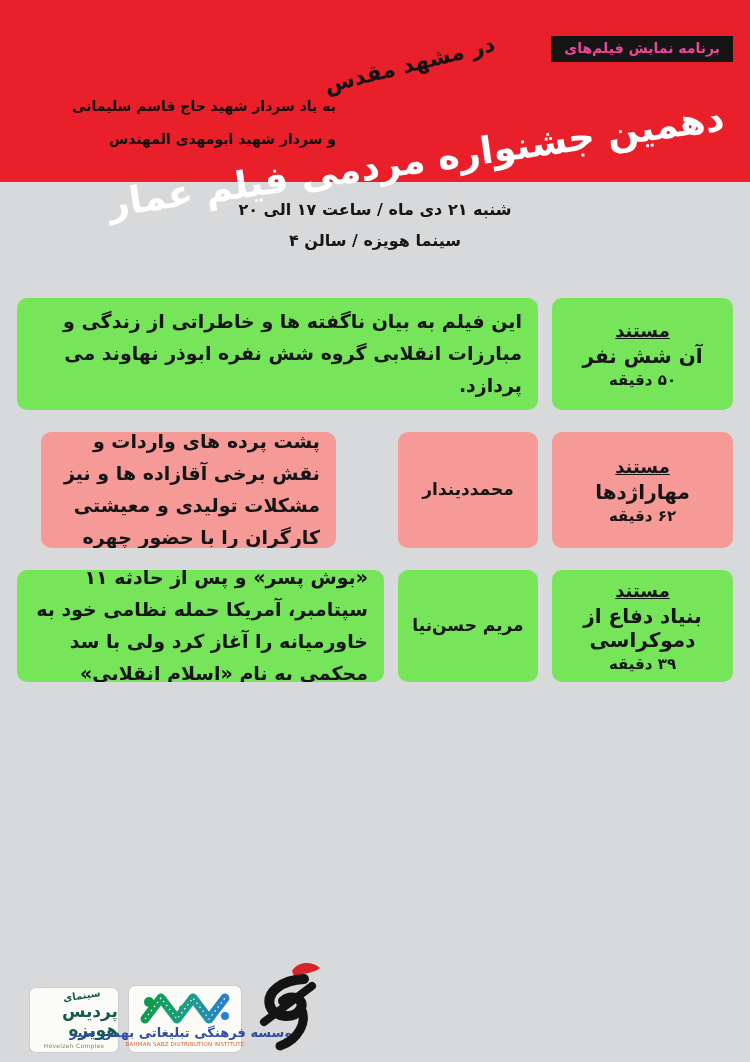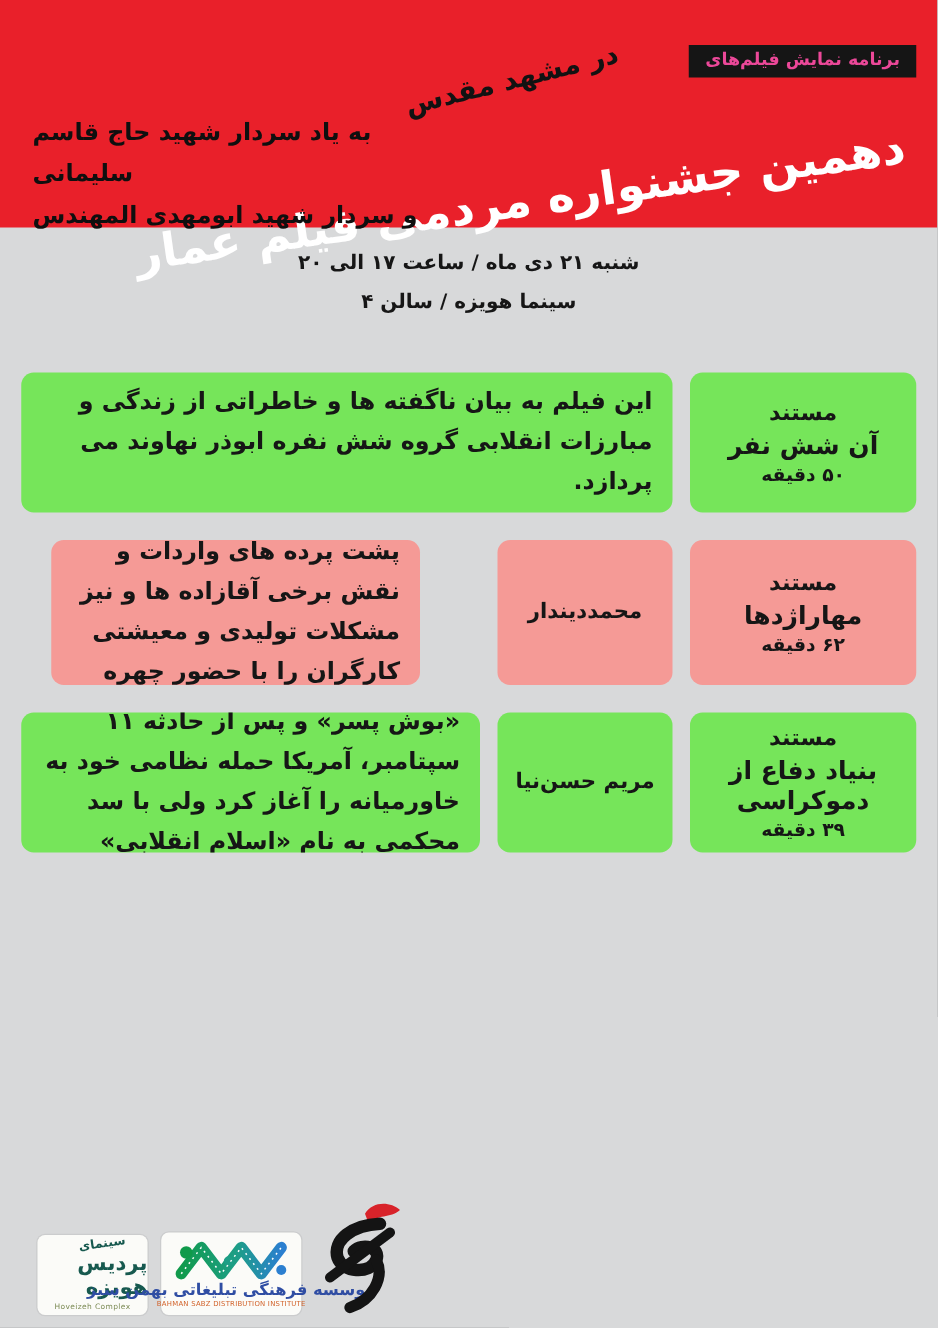--- a/index.html
+++ b/index.html
@@ -25,38 +25,38 @@
     white-space:nowrap; direction:rtl; letter-spacing:-1px;
   }
   .callig-sub {
     position:absolute; top:52px; left:322px;
     transform:rotate(-14deg);
     color:#121212; font-size:22px; font-weight:bold;
     white-space:nowrap; direction:rtl;
   }
   .memorial {
     position:absolute; left:26px; top:90px; width:310px;
-    color:#0f0f0f; font-weight:bold; font-size:19px; line-height:33px;
-    direction:rtl; text-align:left;
+    color:#0f0f0f; font-weight:bold; font-size:14px; line-height:33px;
+    direction:rtl; text-align:right;
   }
 
   
   .session { margin-top:12px; text-align:center; direction:rtl; color:#161616; }
   .session .line { font-size:16px; font-weight:bold; line-height:31px; }
 
   
   .grid { direction:rtl; padding:0 17px; margin-top:42px; display:flex; flex-direction:column; gap:22px; }
   .row { display:flex; gap:14px; }
   .row-1 { height:112px; } .row-2 { height:116px; } .row-3 { height:112px; }
   .box { border-radius:10px; color:#161616; overflow:hidden; }
   .title-box {
     flex:0 0 181px; display:flex; flex-direction:column;
     justify-content:center; align-items:center; gap:3px; text-align:center;
   }
-  .ftype  { font-size:18px; font-weight:bold; }
+  .ftype  { font-size:18px; font-weight:bold;text-decoration:underline; }
   .ftitle { font-size:20px; font-weight:bold; }
   .fdur   { font-size:15px; font-weight:600; }
   .dir-box {
     flex:0 0 140px; display:flex; align-items:center; justify-content:center;
     text-align:center; font-size:17px; font-weight:bold; padding:0 10px; line-height:1.6;
   }
   .desc-box {
     flex:1; display:flex; align-items:center;
     padding:6px 16px; font-size:19px; font-weight:bold;
     line-height:1.68; text-align:right;

